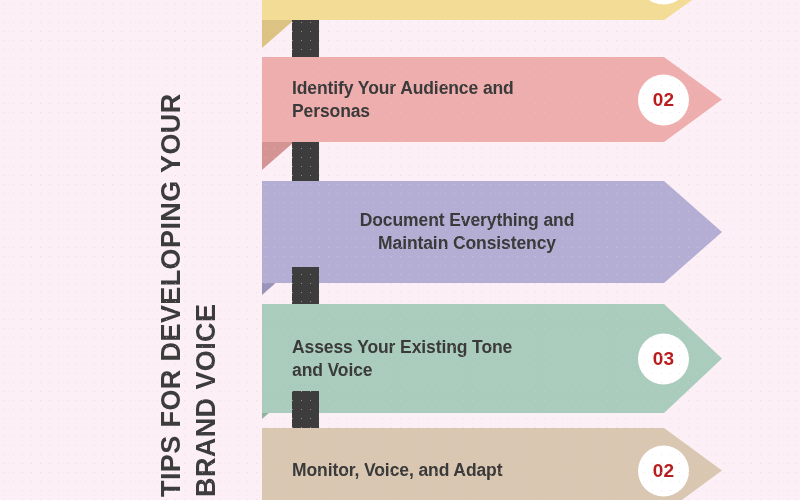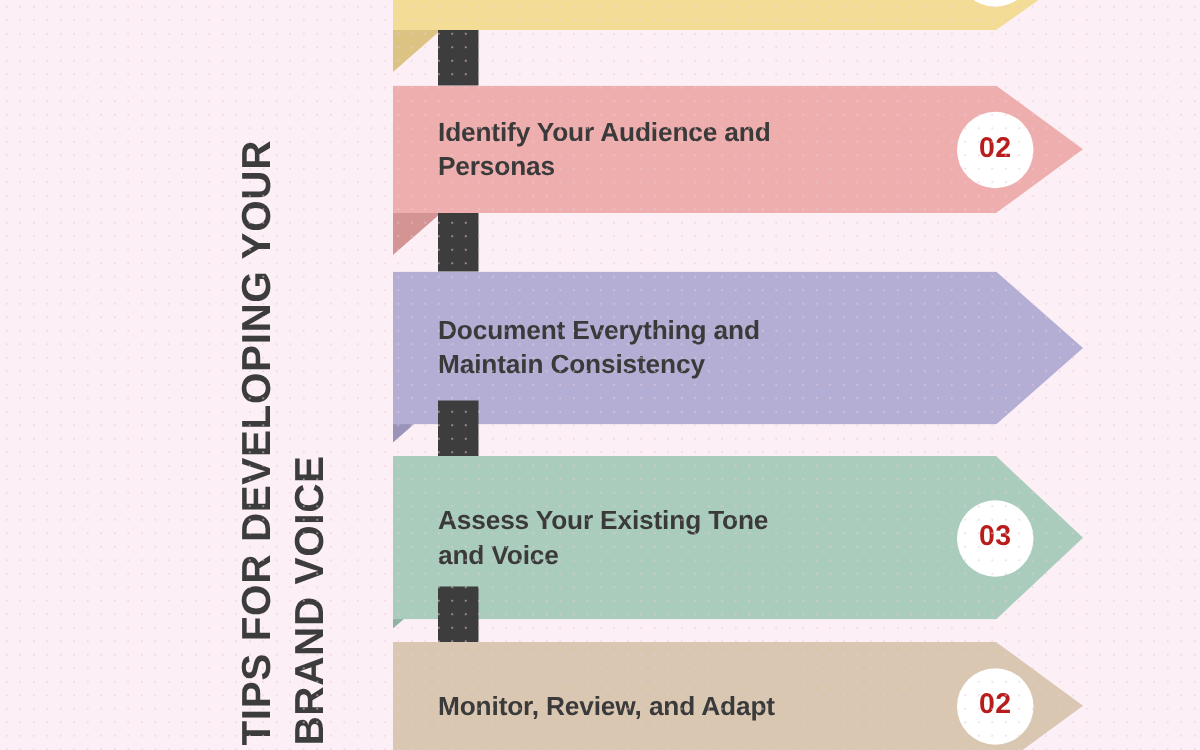--- a/index.html
+++ b/index.html
@@ -163,38 +163,38 @@
       </div>
       <div class="step-row" style="top: 57px; height: 85px;">
         <div class="fold" style="top: 85px; background-color: rgb(212, 148, 148);"></div>
         <div class="arrow" style="background-color: rgb(239, 174, 174);"></div>
         <div class="step-label">Identify Your Audience and
 Personas</div>
         <div class="badge">
           <span class="badge-number">02</span>
         </div>
       </div>
-      <div class="step-row" style="top: 181px; height: 102px;">
+      <div class="step-row" style="top: 181px; height: 102px; text-align: center;">
         <div class="fold" style="top: 86px; background-color: rgb(154, 148, 186);"></div>
         <div class="arrow" style="background-color: rgb(181, 174, 212);"></div>
         <div class="step-label">Document Everything and
 Maintain Consistency</div>
       </div>
       <div class="step-row" style="top: 304px; height: 109px;">
         <div class="fold" style="top: 87px; background-color: rgb(144, 178, 162);"></div>
         <div class="arrow" style="background-color: rgb(170, 204, 188);"></div>
         <div class="step-label">Assess Your Existing Tone
 and Voice</div>
         <div class="badge">
           <span class="badge-number">03</span>
         </div>
       </div>
       <div class="step-row" style="top: 428px; height: 85px;">
         <div class="arrow" style="background-color: rgb(217, 199, 178);"></div>
-        <div class="step-label">Monitor, Review, and Adapt</div>
+        <div class="step-label">Monitor, Voice, and Adapt</div>
         <div class="badge">
           <span class="badge-number">02</span>
         </div>
       </div>
     </div>
 
   <div id="dot-texture"></div>
 
 </div>
 

